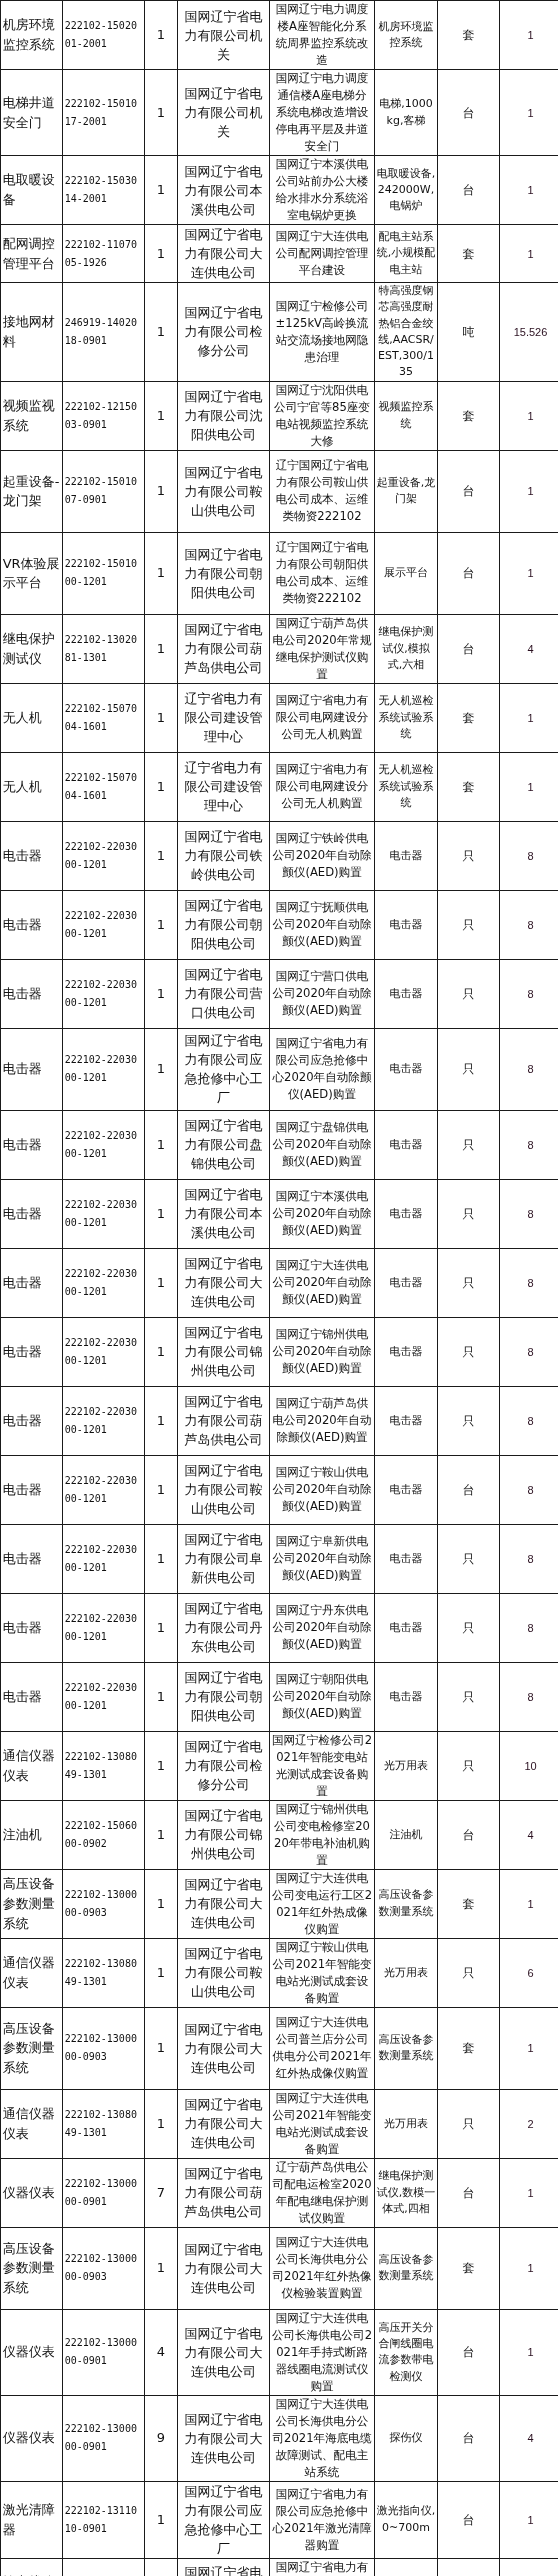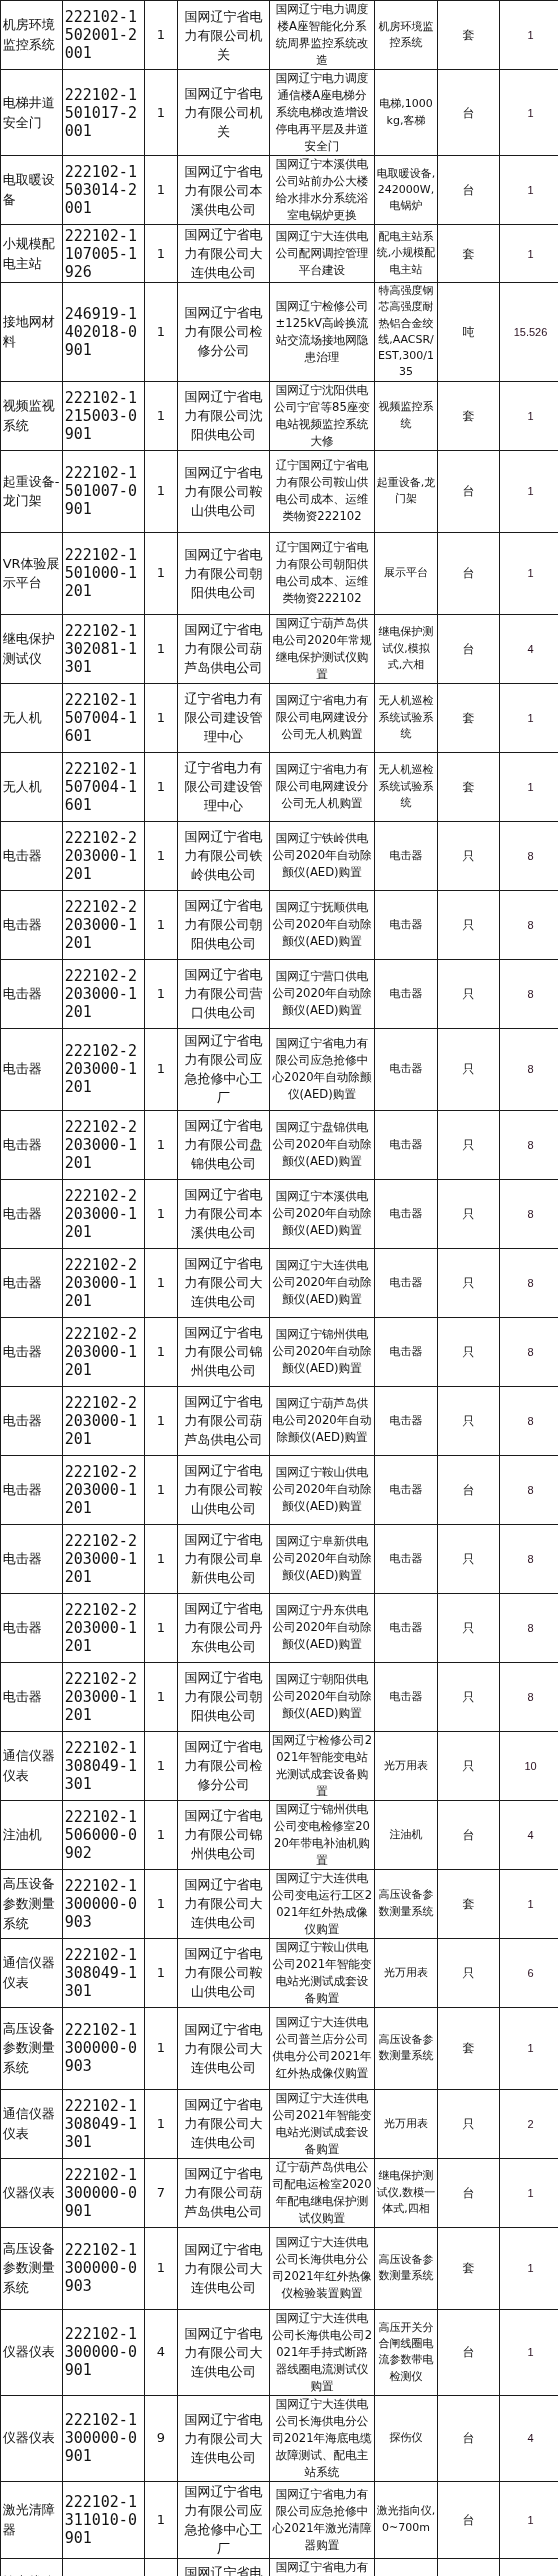--- a/index.html
+++ b/index.html
@@ -1,20 +1,20 @@
 <!DOCTYPE html>
 <html style="font-size:13.7px"><head>
 <meta charset="utf-8">
 <style>
   html, body { margin: 0; padding: 0; background: #ffffff; }
   body { width: 559px; font-family: "DejaVu Sans", "Liberation Sans", sans-serif; color: #111; }
   table { border-collapse: collapse; table-layout: fixed; width: 559px; border-top: 0.9px solid #d0d0d0; }
   td { border: 0.9px solid #1a1a1a; padding: 0 1.7px; font-size: 12px; line-height: 18px; vertical-align: middle; word-break: break-all; overflow-wrap: anywhere; }
   td.c-name { text-align: left; font-size: 13px; line-height: 19.7px; }
-  td.c-code { text-align: left; font-family: "DejaVu Sans Mono", "Liberation Mono", monospace; font-size: 15px; line-height: 18px; }
+  td.c-code { text-align: left; font-family: "DejaVu Sans Mono", "Liberation Mono", monospace; font-size: 10px; line-height: 18px; }
   td.c-num { text-align: center; font-size: 13px; }
   td.c-org { text-align: center; font-size: 13px; line-height: 19px; margin-top: 20px; }
   td.c-proj { text-align: center; font-size: 11.6px; line-height: 17px; }
   td.c-spec { text-align: center; font-size: 11px; line-height: 16.3px; }
   td.c-unit { text-align: center; font-size: 12px; }
   td.c-qty { text-align: center; font-family: "Liberation Sans", sans-serif; font-size: 11px; color: #2a1020; }
   tr { height: 58px; }
   tr.tall { height: 69px; }
   tr.xtall { height: 82px; }
 </style>
@@ -60,21 +60,21 @@
     <td class="c-code">222102-1503014-2001</td>
     <td class="c-num">1</td>
     <td class="c-org">国网辽宁省电力有限公司本溪供电公司</td>
     <td class="c-proj">国网辽宁本溪供电公司站前办公大楼给水排水分系统浴室电锅炉更换</td>
     <td class="c-spec">电取暖设备,242000W,电锅炉</td>
     <td class="c-unit">台</td>
     <td class="c-qty">1</td>
   </tr>
 
   <tr>
-    <td class="c-name">小规模配电主站</td>
+    <td class="c-name">配网调控管理平台</td>
     <td class="c-code">222102-1107005-1926</td>
     <td class="c-num">1</td>
     <td class="c-org">国网辽宁省电力有限公司大连供电公司</td>
     <td class="c-proj">国网辽宁大连供电公司配网调控管理平台建设</td>
     <td class="c-spec">配电主站系统,小规模配电主站</td>
     <td class="c-unit">套</td>
     <td class="c-qty">1</td>
   </tr>
 
   <tr class="tall">

